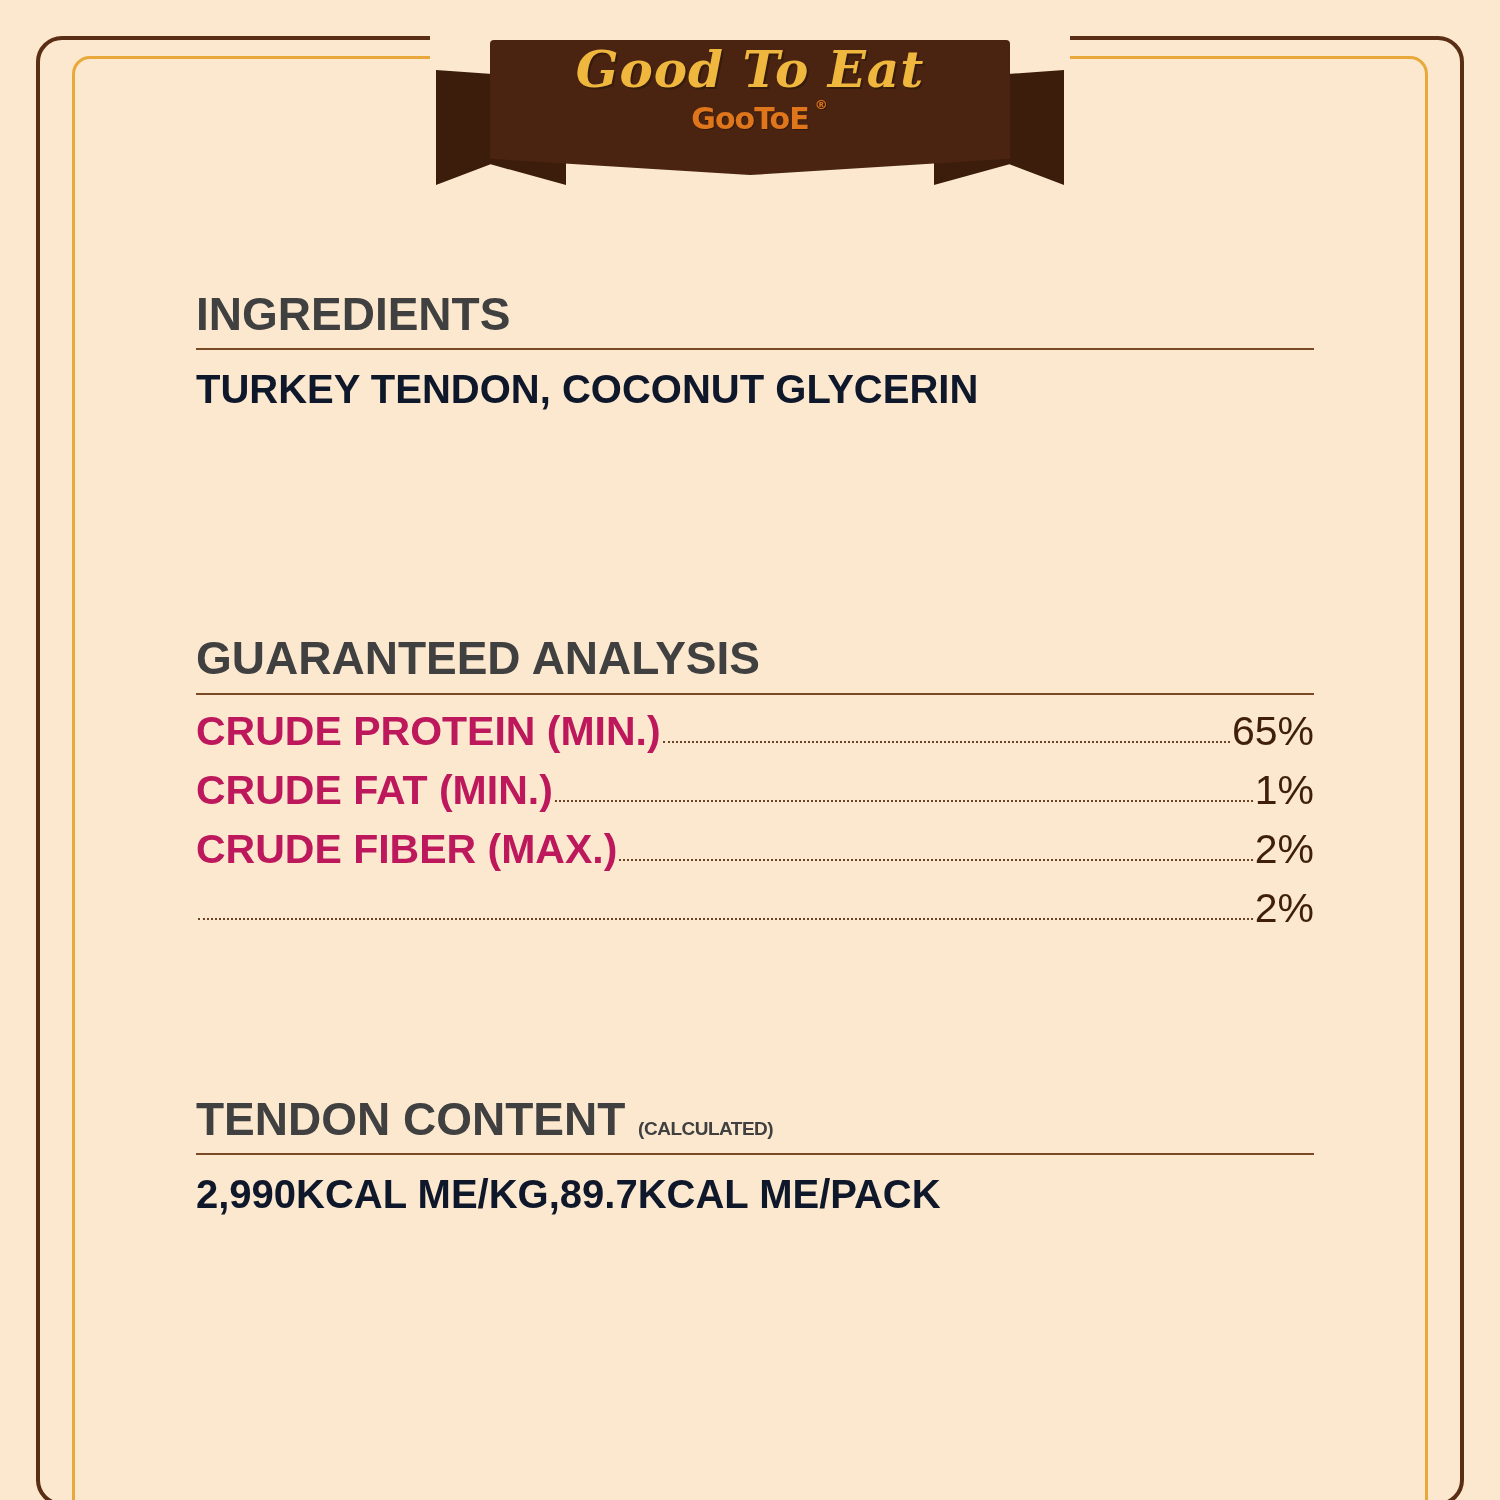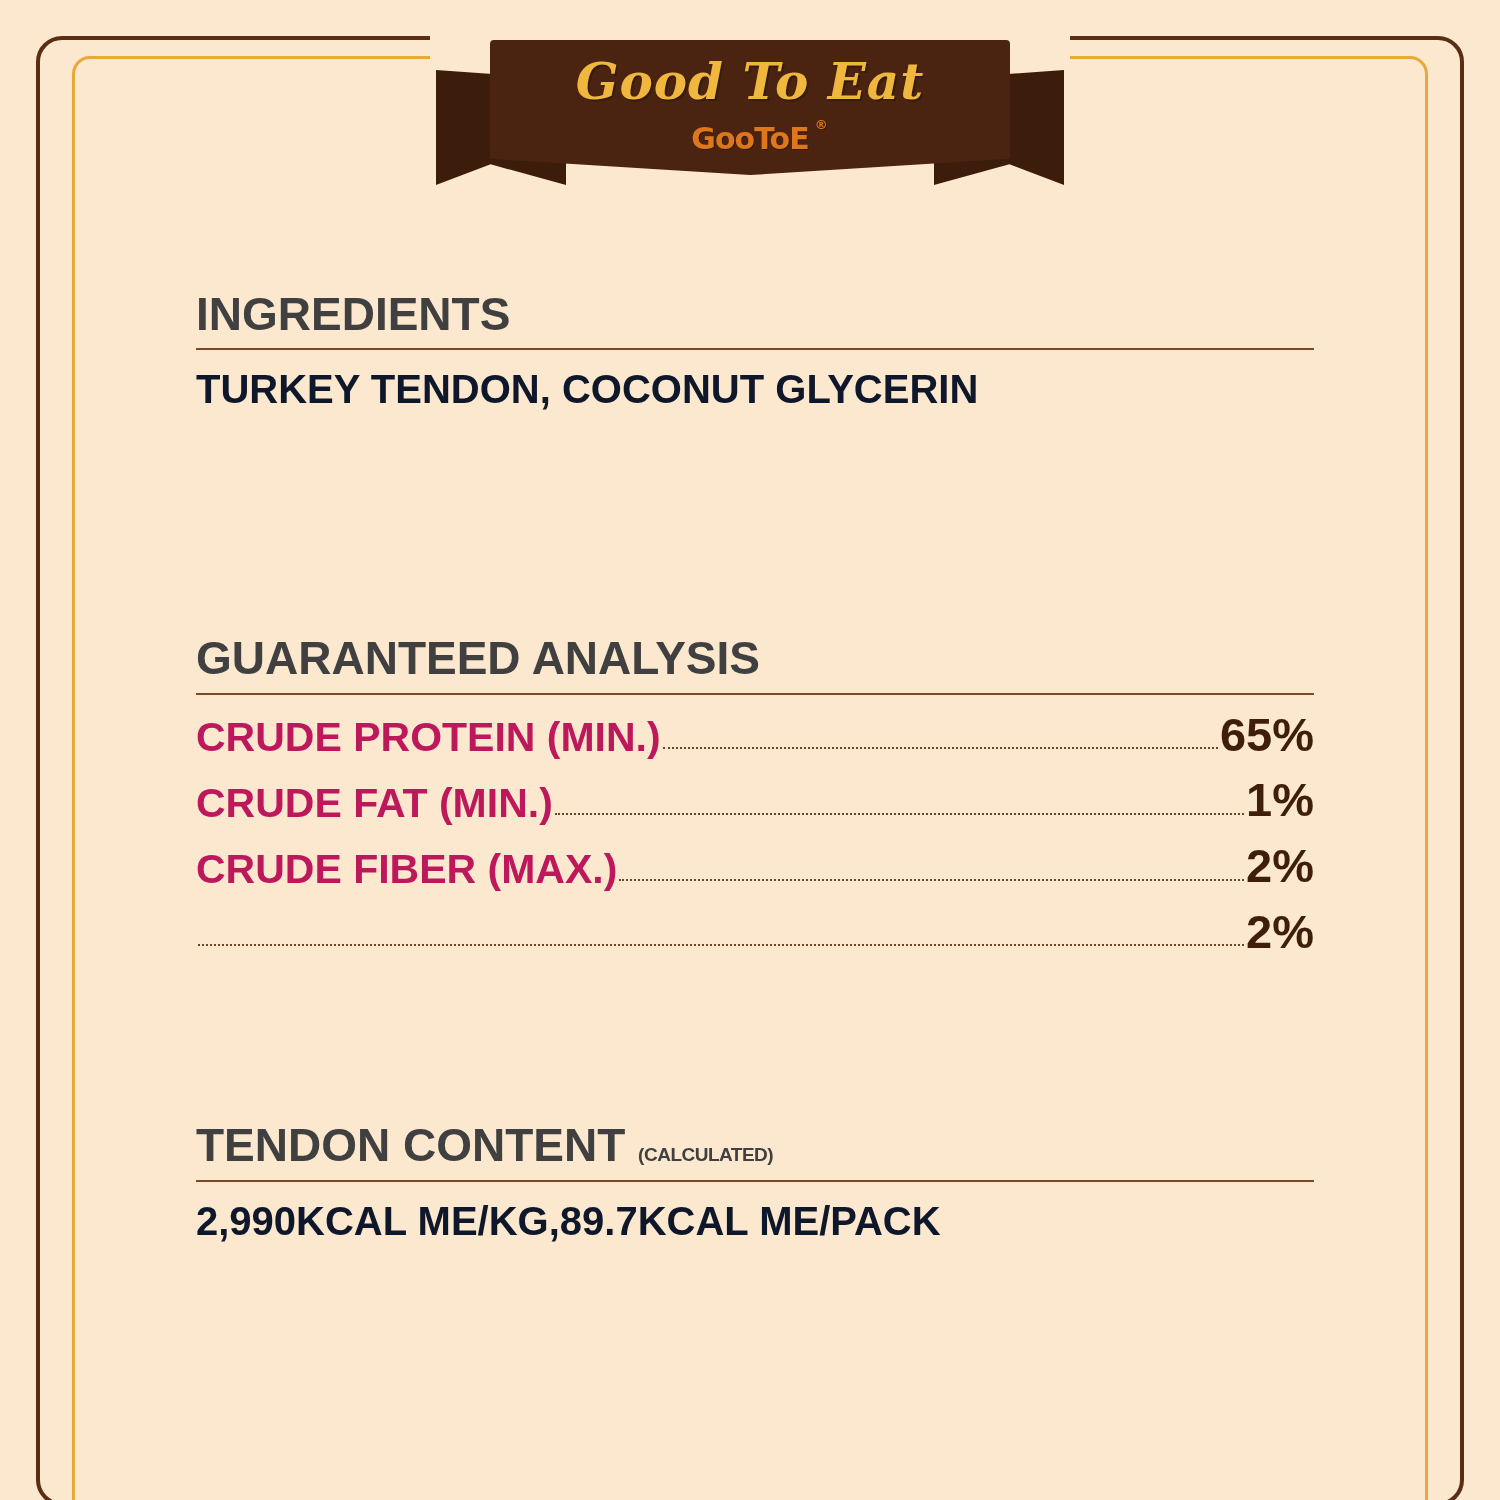--- a/index.html
+++ b/index.html
@@ -91,35 +91,35 @@
     right: 60px;
     top: 0px;
     height: 135px;
     background: #4a2410;
     border-radius: 4px;
     clip-path: polygon(0 0, 100% 0, 100% 88%, 50% 100%, 0 88%);
     display: flex;
     flex-direction: column;
     align-items: center;
     justify-content: flex-start;
-    padding-top: 16px;
+    padding-top: 4px;
     box-sizing: border-box;
   }
   .brand-script {
     font-family: "DejaVu Serif", serif;
     font-style: italic;
     font-weight: bold;
     font-size: 50px;
     color: #f0b73f;
     letter-spacing: 1px;
     line-height: 1.05;
     text-shadow: 2px 2px 0 rgba(0,0,0,.25);
   }
   .brand-sub {
-    margin-top: 12px;
+    margin-top: 4px;
     position: relative;
     font-family: "DejaVu Sans", sans-serif;
     font-weight: bold;
     font-size: 30px;
     color: #e0761b;
     letter-spacing: -1px;
     text-shadow: 1px 1px 0 rgba(0,0,0,.3);
   }
   .brand-sub .reg {
     position: absolute;
@@ -186,22 +186,22 @@
   }
   .ga-dots {
     flex: 1 1 auto;
     border-bottom: 2px dotted #6b4526;
     margin: 0 2px 11px 2px;
     height: 1px;
     min-width: 10px;
   }
   .ga-value {
     font-family: "Liberation Sans", sans-serif;
-    font-weight: bold;
-    font-size: 47px;
+    font-weight: normal;
+    font-size: 41px;
     color: #3f1f0c;
     white-space: nowrap;
     line-height: 1.1;
   }
 </style>
 </head>
 <body>
 
 <div class="page">
 

